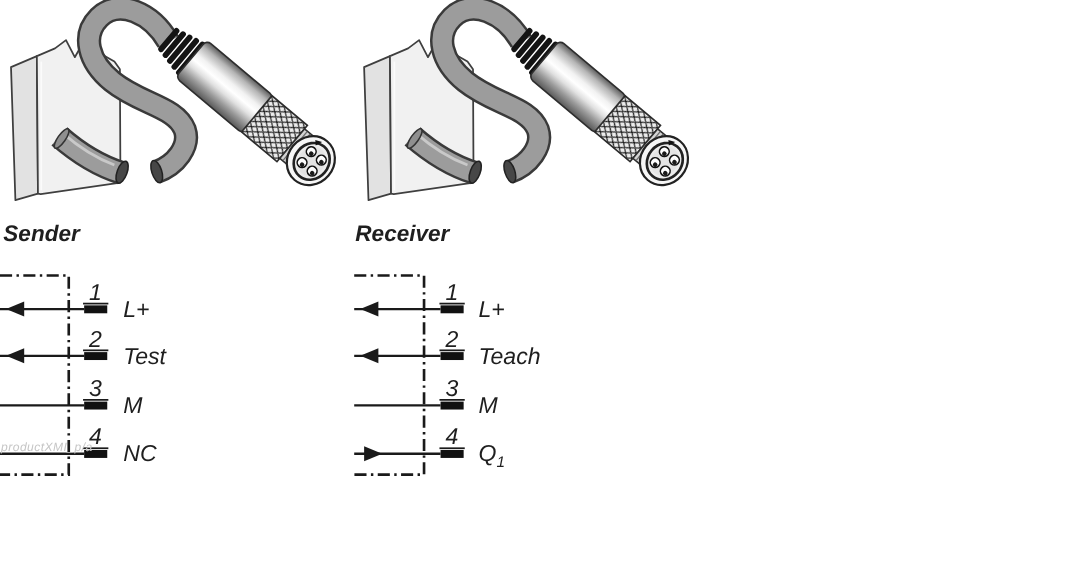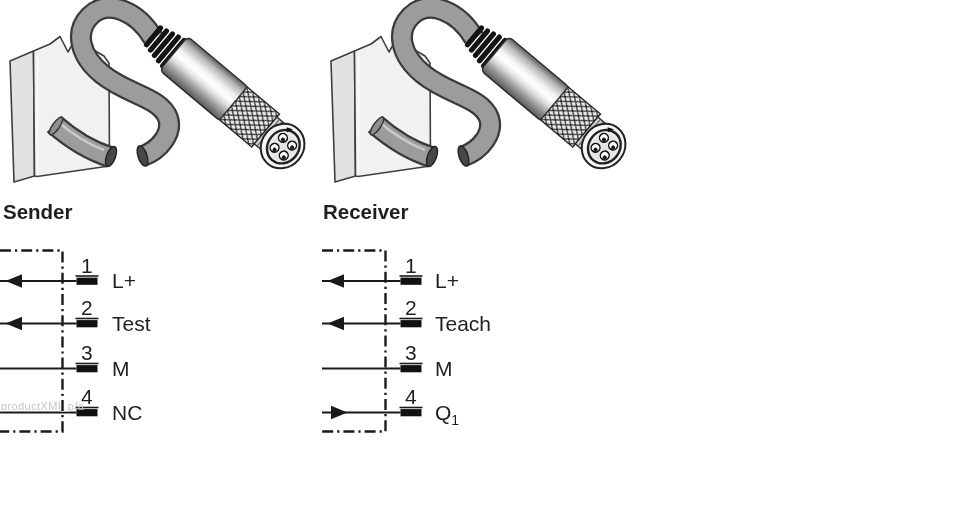--- a/index.html
+++ b/index.html
@@ -1,16 +1,16 @@
 <!DOCTYPE html>
 <html><head>
 <meta charset="utf-8">
 <style>
   html,body{margin:0;padding:0;background:#ffffff;}
-  .stage{position:relative;width:970px;height:520px;background:#ffffff;overflow:hidden;}
+  .stage{position:relative;width:970px;height:520px;background:#ffffff;overflow:hidden;font-style:italic;}
   svg text{font-family:"Liberation Sans",sans-serif;fill:#1f1f1f;}
   .title{font-size:20.5px;font-weight:bold;}
   .pinnum{font-size:21px;}
   .pinlabel{font-size:21px;}
   .sub{font-size:14px;}
   .watermark{font-size:11px;fill:#c6c6c6;letter-spacing:0.4px;}
   .wire{stroke:#1a1a1a;stroke-width:2.2;}
   .underline{stroke:#1a1a1a;stroke-width:1.6;}
   .dashdot{stroke:#1a1a1a;stroke-width:2.4;fill:none;stroke-dasharray:11 4 2.2 4;}
   .pad{fill:#111111;}

